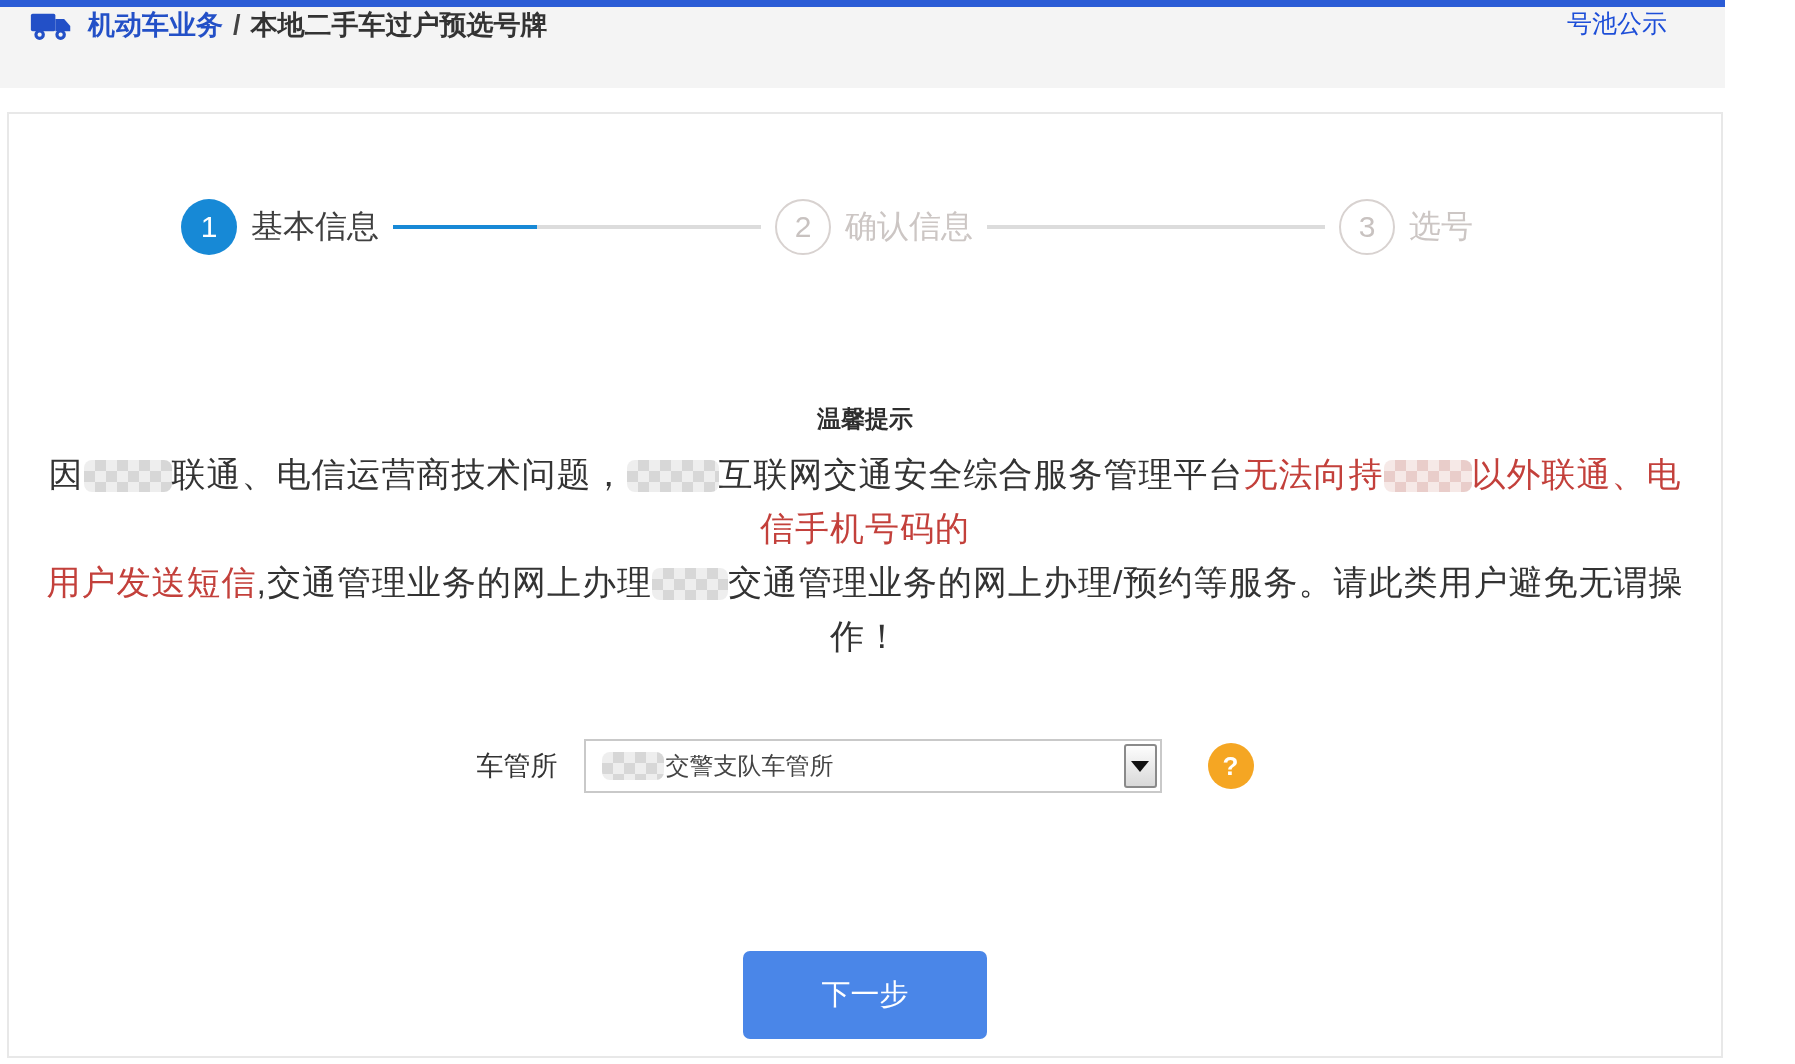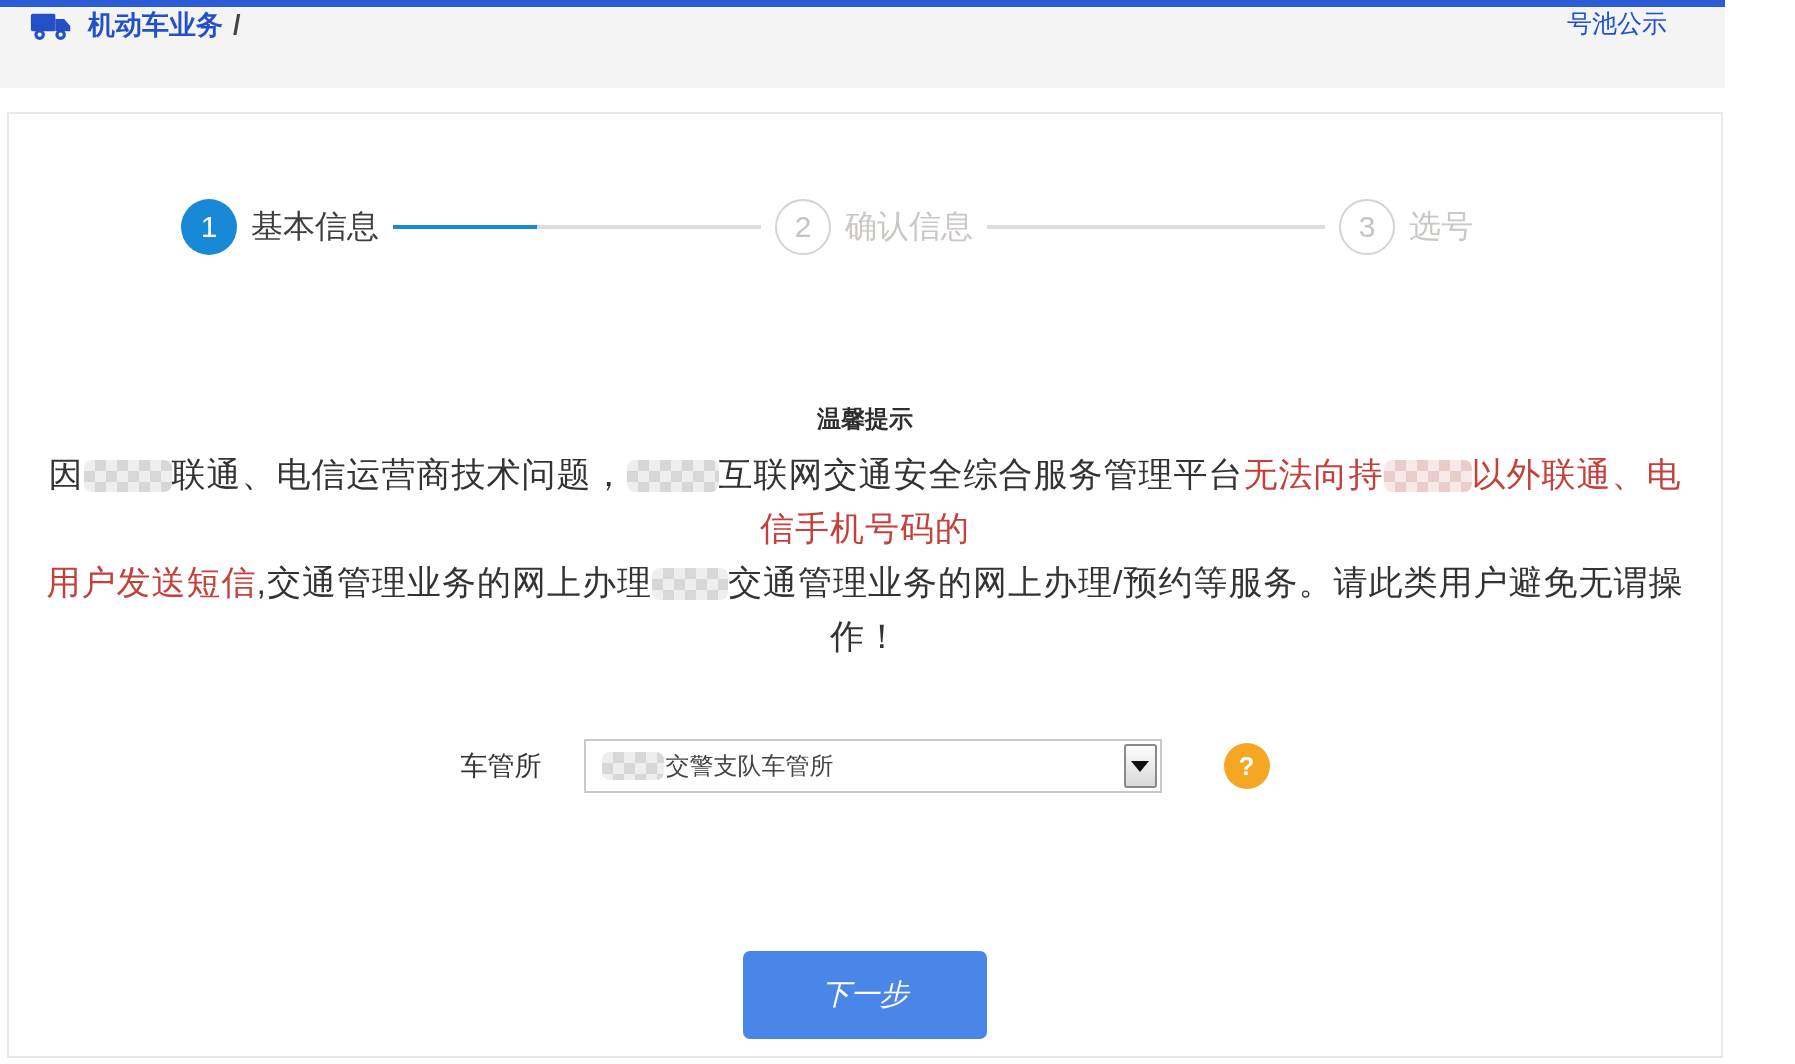--- a/index.html
+++ b/index.html
@@ -48,58 +48,59 @@
   .blur { display:inline-block; height:32px; border-radius:8px; vertical-align:-6px;
     background:repeating-conic-gradient(#d7d7d7 0% 25%, #eeeeee 0% 50%);
     background-size:22px 22px; }
   .blur.b1 { width:88px; } .blur.b2 { width:92px; } .blur.b4 { width:76px; }
   .blur.pink { width:88px;
     background:repeating-conic-gradient(#e9cdca 0% 25%, #f6e9e7 0% 50%);
     background-size:22px 22px; }
   .blur.sm { width:62px; height:28px; vertical-align:middle; margin-right:2px; }
 
   
-  .form-row { display:flex; align-items:center; justify-content:center; margin-top:76px;gap:16px; }
+  .form-row { display:flex; align-items:center; justify-content:center; margin-top:76px; }
   .form-label { font-size:27px; color:#333; margin-right:26px; }
   .select { width:578px; height:54px; border:2px solid #c9c9c9; border-radius:0;
     background:#fff; position:relative; display:flex; align-items:center; cursor:pointer; }
   .select-text { margin-left:16px; font-size:24px; color:#444; display:flex;
     align-items:center; white-space:nowrap; }
   .select-btn { position:absolute; right:3px; top:3px; bottom:3px; width:33px;
     border:2px solid #8a8a8a; border-radius:3px;
     background:linear-gradient(#fdfdfd,#d9d9d9);
     display:flex; align-items:center; justify-content:center; }
   .select-btn .tri { width:0; height:0; border-left:9px solid transparent;
     border-right:9px solid transparent; border-top:11px solid #111; }
   .help-badge { width:46px; height:46px; border-radius:50%; background:#f5a623;
     color:#fff; font-size:26px; font-weight:bold; display:flex; align-items:center;
     justify-content:center; margin-left:46px; cursor:pointer; }
 
   
   .next-btn { display:block; margin:158px auto 0; width:244px; height:88px;
     background:#4a86e8; color:#fff; font-size:29px; border:none; border-radius:7px;
-    cursor:pointer; font-family:inherit;font-style:italic; }
+    cursor:pointer; font-family:inherit; }
 </style>
 </head>
 <body>
 
 <div class="page">
 
   <div class="header">
     <div class="header-left">
       <svg class="truck-icon" viewBox="0 0 48 38" xmlns="http://www.w3.org/2000/svg">
         <rect x="1" y="6" width="28" height="20" rx="2" fill="#2350c7"></rect>
         <path d="M29 12 h10 l7 8 v6 h-17 z" fill="#2350c7"></path>
         <circle cx="11" cy="30" r="6" fill="#2350c7"></circle>
         <circle cx="11" cy="30" r="2.4" fill="#f4f4f4"></circle>
         <circle cx="35" cy="30" r="6" fill="#2350c7"></circle>
         <circle cx="35" cy="30" r="2.4" fill="#f4f4f4"></circle>
       </svg>
       <span class="title-primary">机动车业务</span>
       <span class="title-sep">/</span>
+      <span class="title-secondary">本地二手车过户预选号牌</span>
     </div>
     <a class="header-link">号池公示</a>
   </div>
 
   <div class="panel">
 
     <div class="stepper">
       <div class="step">
         <div class="step-circle active">1</div>
         <div class="step-label active">基本信息</div>

